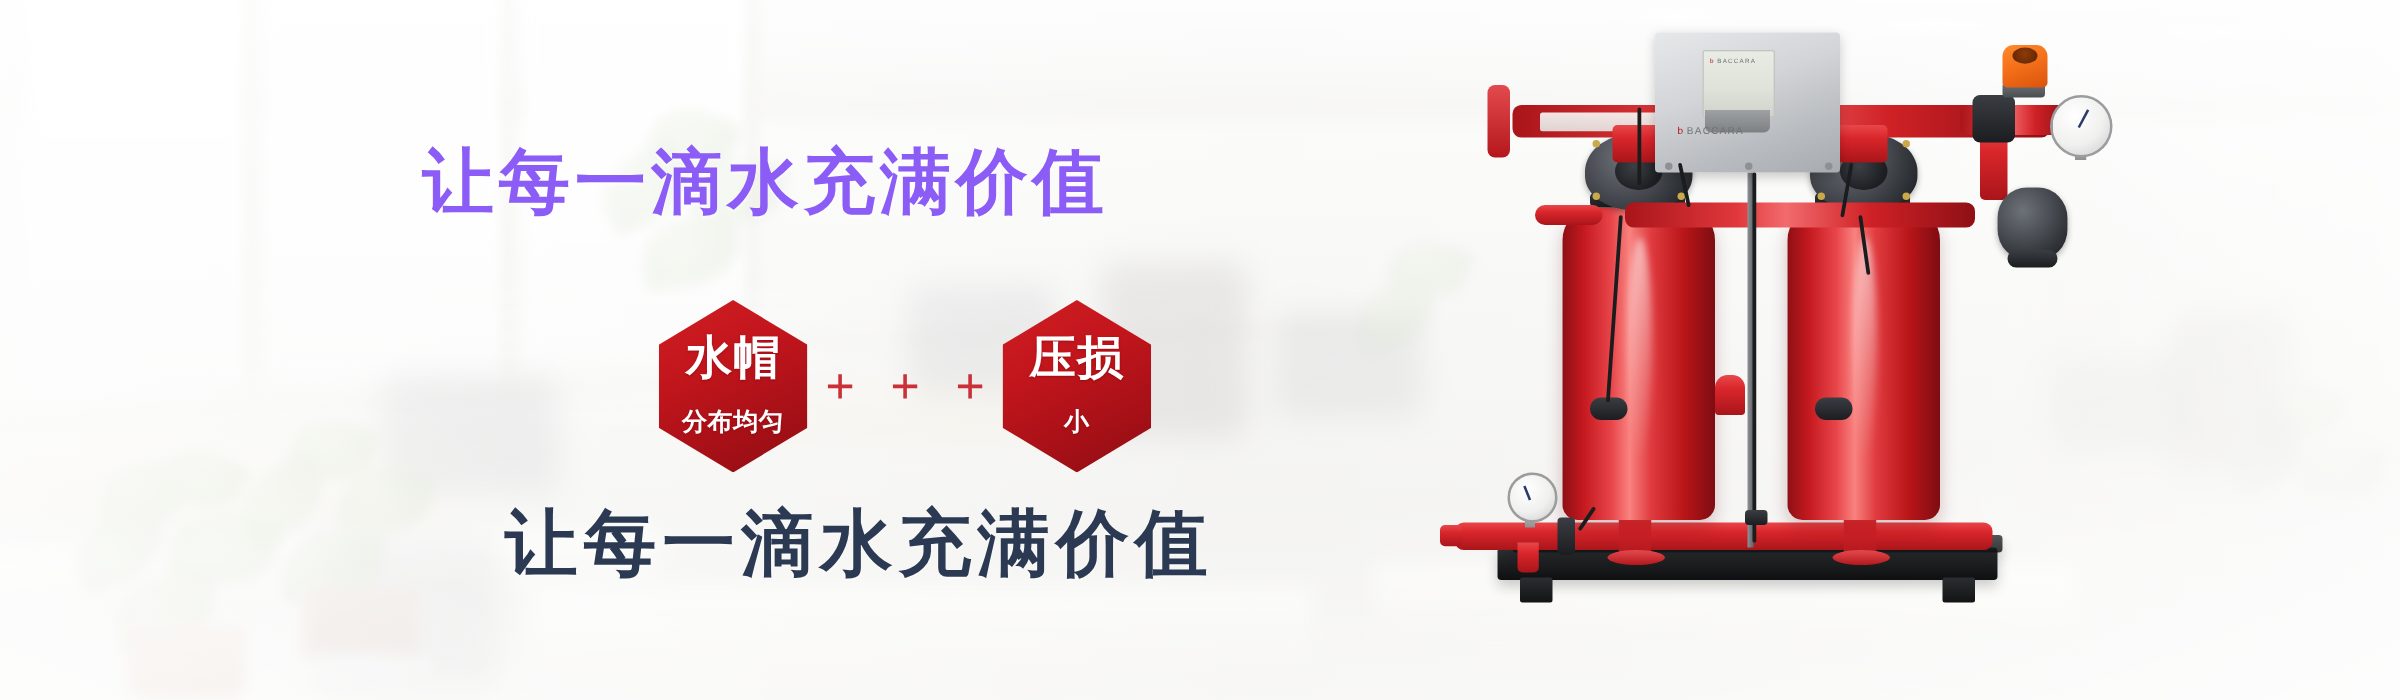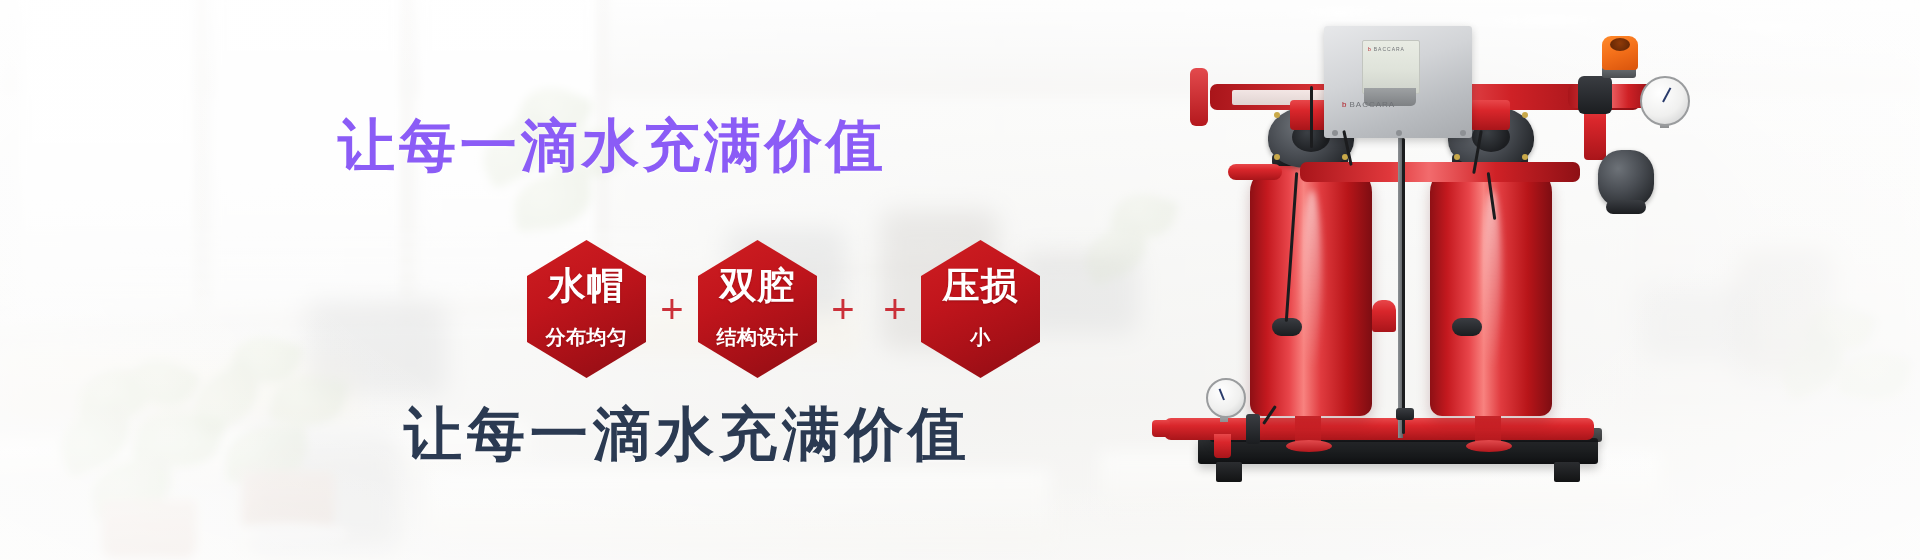--- a/index.html
+++ b/index.html
@@ -428,24 +428,20 @@
   </div>
 
   <div class="features">
 
     <div class="hex">
       <div class="hex-title">水帽</div>
       <div class="hex-sub">分布均匀</div>
     </div>
     <div class="plus">+</div>
 
-    <div class="hex">
-      <div class="hex-title">双腔</div>
-      <div class="hex-sub">结构设计</div>
-    </div>
     <div class="plus">+</div>
 
     <div class="plus">+</div>
 
     <div class="hex">
       <div class="hex-title">压损</div>
       <div class="hex-sub small">小</div>
     </div>
 
   </div>

